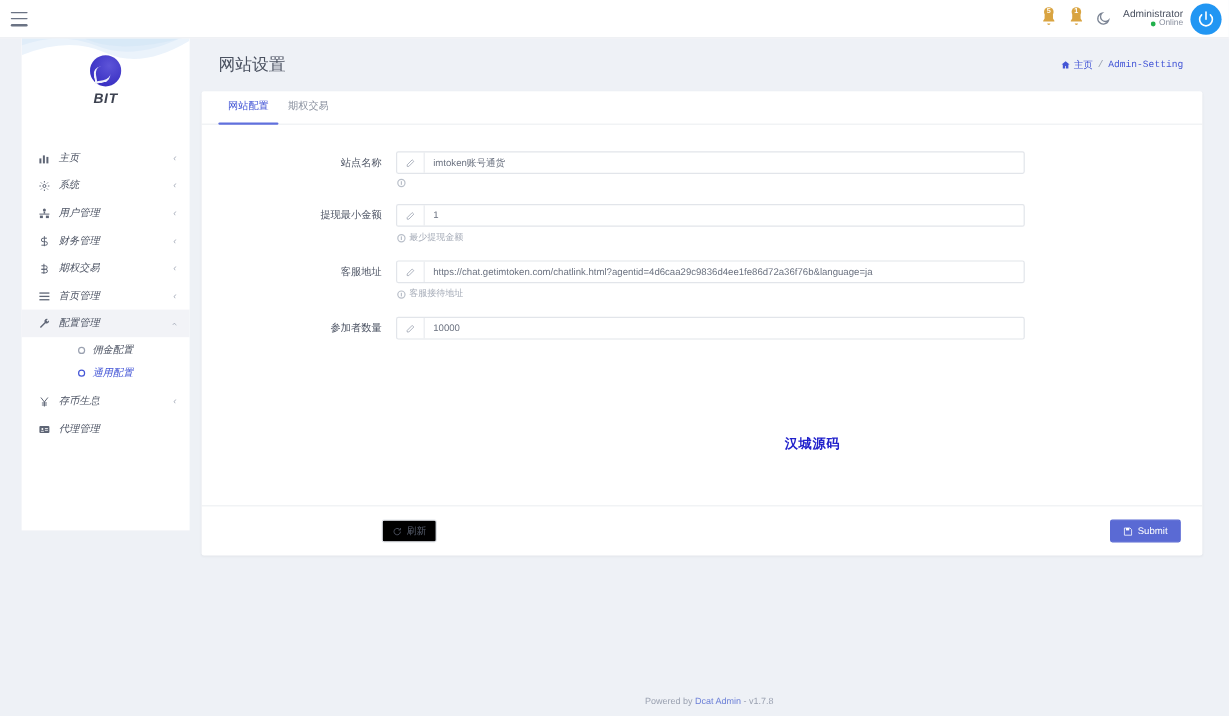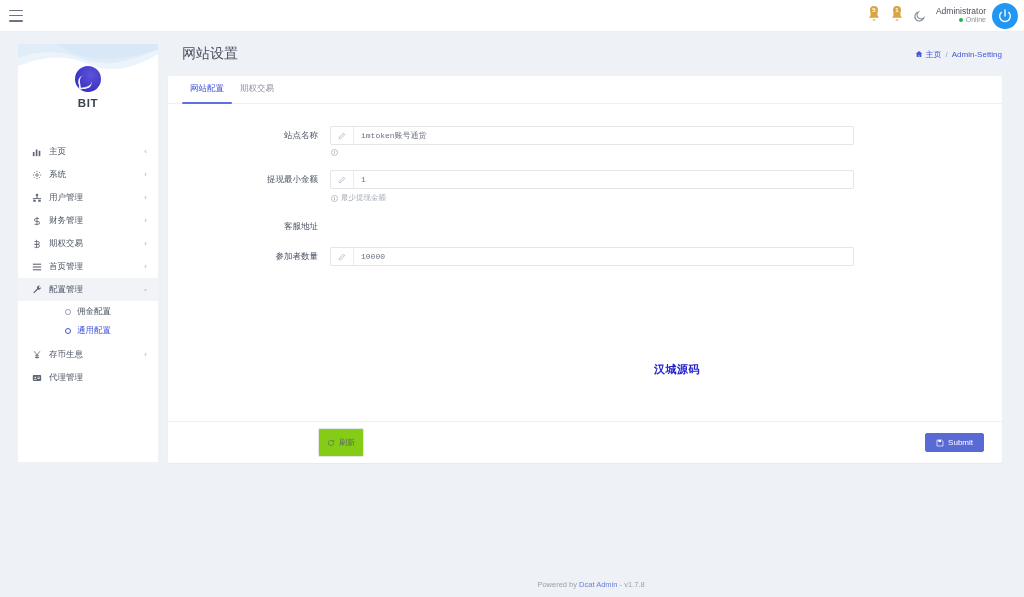--- a/index.html
+++ b/index.html
@@ -41,22 +41,22 @@
   .userstatus { font-size: 7px; color: #8b92a0; display: flex; align-items: center; justify-content: flex-end; gap: 2.5px; }
   .dot-online { width: 4px; height: 4px; border-radius: 50%; background: #22b14c; display: inline-block; }
   .avatar {
     width: 26px; height: 26px; border-radius: 50%;
     background: #2196f3; display: flex; align-items: center; justify-content: center;
     color: #fff;
   }
 
   
   .sidebar {
-    position: absolute; top: 44px; left: 18px; width: 140px; height: 418px;
-    background: #ffffff; z-index: 20;
+    position: absolute; top: 24px; left: 18px; width: 140px; height: 418px;
+    background: #ffffff; z-index: 20; font-style: italic;
   }
   .logo-wrap {
     height: 86px; position: relative; overflow: hidden;
     display: flex; flex-direction: column; align-items: center; justify-content: center;
   }
   .logo-wrap .wave {
     position: absolute; top: 0; left: 0; width: 140px; height: 50px; opacity: .85;
   }
   .logo-mark {
     width: 26px; height: 26px; border-radius: 50%;
@@ -94,22 +94,22 @@
     width: 6px; height: 6px; border-radius: 50%;
     border: 1.1px solid #9aa1b0; margin-right: 6px; flex-shrink: 0;
   }
   .sub-item.active .sub-ring { border-color: #4456d6; }
   .sub-label { font-size: 8.5px; color: #4d5464; }
   .sub-item.active .sub-label { color: #4456d6; }
 
   
   .content { position: absolute; top: 32px; left: 158px; width: 866px; height: 565px; }
   .page-head {
-    height: 44px; padding: 0 22px 0 24px;
-    display: flex; align-items: center;
+    height: 44px; padding: 0 38px 0 24px;
+    display: flex; align-items: center; font-family: Liberation Mono, monospace;
   }
   .page-title { font-size: 14px; color: #4a5160; font-weight: normal; }
   .breadcrumb { margin-left: auto; display: flex; align-items: center; gap: 4px; font-size: 8px; }
   .bc-home { color: #4456d6; display: flex; align-items: center; gap: 2.5px; cursor: pointer; }
   .bc-sep { color: #9aa1b0; }
   .bc-current { color: #4456d6; cursor: pointer; }
 
   .card {
     margin: 0 22px 0 10px; background: #fff; border-radius: 2px;
     height: 387px; box-shadow: 0 1px 2px rgba(0,0,0,.045);
@@ -119,21 +119,21 @@
   .tab {
     font-size: 8.5px; color: #8b92a0; padding: 0 8px 8px 8px; cursor: pointer;
     position: relative;
   }
   .tab.active { color: #4456d6; }
   .tab.active::after {
     content: ""; position: absolute; left: 0; right: 0; bottom: -1px;
     height: 1.8px; background: #6070dd; border-radius: 1px;
   }
 
-  .form { padding: 22px 0 0 0; font-family: Liberation Mono, monospace; }
+  .form { padding: 22px 0 0 0; }
   .form-row { display: flex; margin-bottom: 14px; }
   .form-label {
     width: 162px; text-align: right; padding-right: 12px;
     font-size: 8.5px; color: #4d5464; padding-top: 4px;
   }
   .field-wrap { width: 524px; }
   .input-group { display: flex; height: 19px; border: 1px solid #e2e5ea; border-radius: 2px; background: #fff; }
   .input-prefix {
     width: 23px; display: flex; align-items: center; justify-content: center;
     border-right: 1px solid #e9ebef; color: #9aa1b0;
@@ -155,22 +155,22 @@
     font-size: 11px; font-weight: bold; color: #2222cc; letter-spacing: .5px;
   }
 
   .card-footer {
     position: absolute; left: 0; right: 0; bottom: 0; height: 42px;
     border-top: 1px solid #eef0f3; display: flex; align-items: center;
     padding: 0 18px 0 150px;
   }
   .btn-refresh {
     display: flex; align-items: center; gap: 4px;
-    height: 29px; padding: 0 8px; font-size: 8px; color: #5a6171;
-    background: #84cc16; border: 1px solid #e2e5ea; border-radius: 2px; cursor: pointer;
+    height: 19px; padding: 0 8px; font-size: 8px; color: #5a6171;
+    background: #000000; border: 1px solid #e2e5ea; border-radius: 2px; cursor: pointer;
   }
   .btn-submit {
     margin-left: auto; display: flex; align-items: center; gap: 4px;
     height: 19px; padding: 0 10px; font-size: 8px; color: #fff;
     background: #5a6ad4; border: 1px solid #5a6ad4; border-radius: 2px; cursor: pointer;
   }
 
   .footer-note {
     position: absolute; left: 0; right: 0; bottom: 8px;
     text-align: center; font-size: 7.5px; color: #9aa1b0;
@@ -418,20 +418,34 @@
           </div>
           <div class="hint">
             <span class="hint-ico"></span>
             <span>最少提现金额</span>
           </div>
         </div>
       </div>
 
       <div class="form-row">
         <div class="form-label">客服地址</div>
+        <div class="field-wrap">
+          <div class="input-group">
+            <span class="input-prefix">
+              <svg width="8" height="8" viewBox="0 0 24 24" fill="none" stroke="#9aa1b0" stroke-width="2">
+                <path d="M16.5 3.5l4 4L8 20H4v-4z"></path>
+              </svg>
+            </span>
+            <span class="input-val">https://chat.getimtoken.com/chatlink.html?agentid=4d6caa29c9836d4ee1fe86d72a36f76b&amp;language=ja</span>
+          </div>
+          <div class="hint">
+            <span class="hint-ico"></span>
+            <span>客服接待地址</span>
+          </div>
+        </div>
       </div>
 
       <div class="form-row">
         <div class="form-label">参加者数量</div>
         <div class="field-wrap">
           <div class="input-group">
             <span class="input-prefix">
               <svg width="8" height="8" viewBox="0 0 24 24" fill="none" stroke="#9aa1b0" stroke-width="2">
                 <path d="M16.5 3.5l4 4L8 20H4v-4z"></path>
               </svg>

